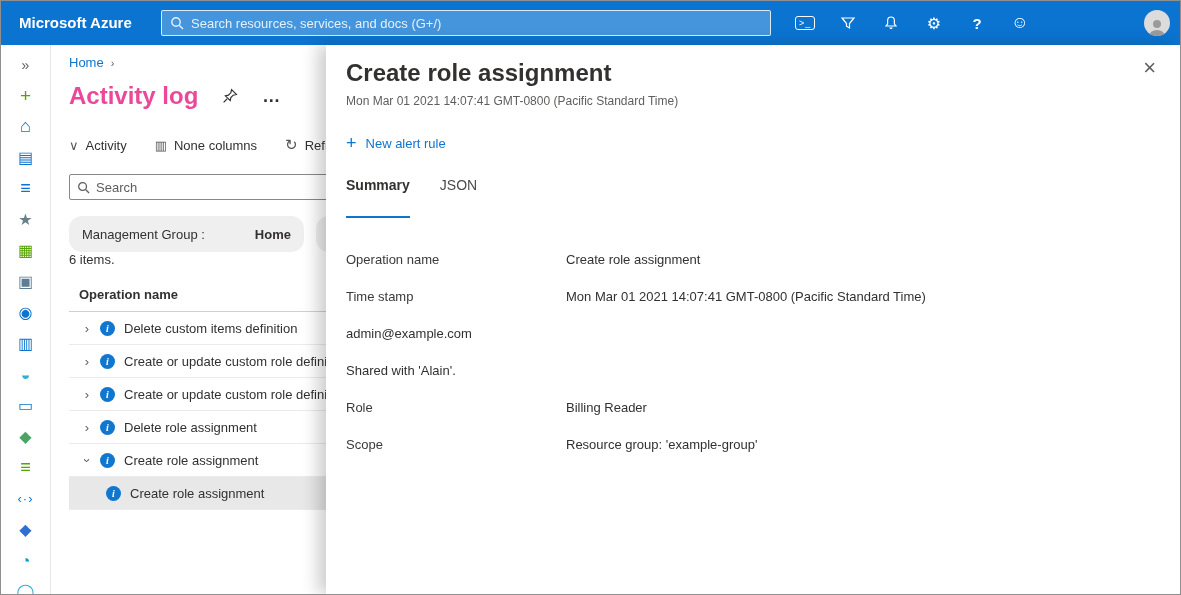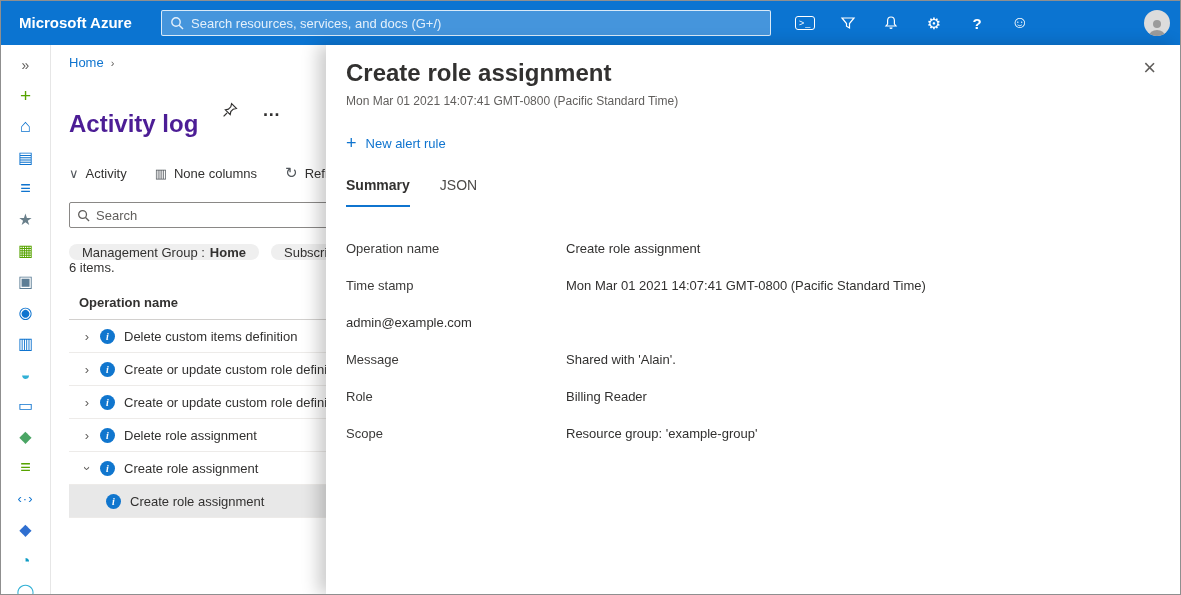--- a/index.html
+++ b/index.html
@@ -20,48 +20,48 @@
 
   
   .sidebar { position:absolute; left:0; top:44px; bottom:0; width:50px; background:#fff; border-right:1px solid #e6e6e6; display:flex; flex-direction:column; align-items:center; padding-top:4px; }
   .sideitem { width:50px; height:31px; display:flex; align-items:center; justify-content:center; font-size:16px; cursor:pointer; flex:none; }
 
   
   .content { position:absolute; left:50px; top:44px; right:0; bottom:0; padding:10px 0 0 18px; }
   .breadcrumb { font-size:13px; color:#0f74cf; display:flex; align-items:center; cursor:pointer; width:70px; }
   .breadcrumb .sep { color:#605e5c; font-size:11px; margin-left:7px; }
   .titlerow { display:flex; align-items:center; gap:24px; margin-top:12px; }
-  .pagetitle { font-size:24px; font-weight:700; color:#4c1d95;margin-top:28px; }
+  .pagetitle { font-size:24px; font-weight:700; color:#ec4899; }
   .titleicon { cursor:pointer; color:#323130; font-size:18px; display:flex; align-items:center; }
   .toolbar { display:flex; align-items:center; gap:28px; margin-top:26px; font-size:13px; color:#323130; }
   .toolitem { display:flex; align-items:center; gap:7px; cursor:pointer; white-space:nowrap; }
   .ticon { color:#52575c; font-size:13px; }
   .searchbox { margin-top:20px; width:300px; height:26px; border:1px solid #8a8886; border-radius:2px; display:flex; align-items:center; padding:0 7px; background:#fff; }
   .searchbox input { flex:1; border:none; outline:none; font-size:13px; color:#4c1d95; min-width:0; }
   .searchbox input::placeholder { color:#605e5c; }
   .pills { display:flex; gap:12px; margin-top:16px; }
-  .pill { height:16px; display:inline-flex; align-items:center; background:#efefef; border-radius:13px; padding:0 13px; font-size:13px; color:#323130; white-space:nowrap; cursor:pointer; }
+  .pill { height:36px; display:inline-flex; align-items:center; background:#efefef; border-radius:13px; padding:0 13px; font-size:13px; color:#323130; white-space:nowrap; cursor:pointer;gap:45px; }
   .pill b { margin-left:5px; }
   .count { font-size:13px; color:#323130; width:80px; }
   .thead { margin-top:14px; width:480px; border-bottom:1px solid #d2d0ce; padding:6px 0 9px 10px; font-size:13px; font-weight:700; color:#323130; }
   .trow { width:480px; height:33px; display:flex; align-items:center; border-bottom:1px solid #edebe9; font-size:13px; color:#323130; padding-left:10px; cursor:pointer; }
   .chev { width:16px; color:#605e5c; font-size:13px; display:inline-block; text-align:center; flex:none; }
   .trow.expanded .chev { transform:rotate(90deg); }
   .infoicon { width:15px; height:15px; border-radius:50%; background:#1076ce; color:#fff; font-size:10px; font-weight:700; font-style:italic; font-family:"Liberation Serif", serif; display:inline-flex; align-items:center; justify-content:center; margin:0 9px 0 5px; flex:none; }
   .trow.child { padding-left:32px; background:#e8e8e8; }
 
   
   .panel { position:absolute; left:325px; top:44px; right:0; bottom:0; background:#fff; box-shadow:-8px 0 16px rgba(0,0,0,.20); padding:14px 20px 0 20px; z-index:5; }
   .paneltitle { font-size:24px; font-weight:700; color:#323130; }
   .subtitle { margin-top:7px; font-size:12px; color:#605e5c; }
   .closebtn { position:absolute; top:12px; right:24px; font-size:22px; color:#605e5c; cursor:pointer; line-height:1; }
   .newalert { display:inline-flex; align-items:center; gap:9px; margin-top:26px; color:#0f74cf; font-size:13px; cursor:pointer; }
   .newalert .plus { font-size:18px; line-height:1; }
   .tabs { display:flex; gap:30px; margin-top:24px; font-size:14px; }
-  .tab { padding-bottom:12px; color:#4d4b49; cursor:pointer;text-align:right; }
+  .tab { padding-bottom:23px; color:#4d4b49; cursor:pointer;text-align:right; }
   .tab.active { color:#323130; font-weight:700; border-bottom:2px solid #0f74cf; }
   .details { margin-top:32px; font-size:13px; }
   .drow { display:flex; margin-bottom:17px; line-height:20px; }
   .dlabel { width:220px; flex:none; color:#3b3a39; }
   .dvalue { color:#323130; }
 </style>
 </head>
 <body>
 
 <div class="screen">
@@ -233,21 +233,20 @@
         <span class="dvalue">Create role assignment</span>
       </div>
       <div class="drow">
         <span class="dlabel">Time stamp</span>
         <span class="dvalue">Mon Mar 01 2021 14:07:41 GMT-0800 (Pacific Standard Time)</span>
       </div>
       <div class="drow">
         <span class="dvalue">admin@example.com</span>
       </div>
       <div class="drow">
-        <span class="dlabel">Message</span>
         <span class="dvalue">Shared with 'Alain'.</span>
       </div>
       <div class="drow">
         <span class="dlabel">Role</span>
         <span class="dvalue">Billing Reader</span>
       </div>
       <div class="drow">
         <span class="dlabel">Scope</span>
         <span class="dvalue">Resource group: 'example-group'</span>
       </div>

